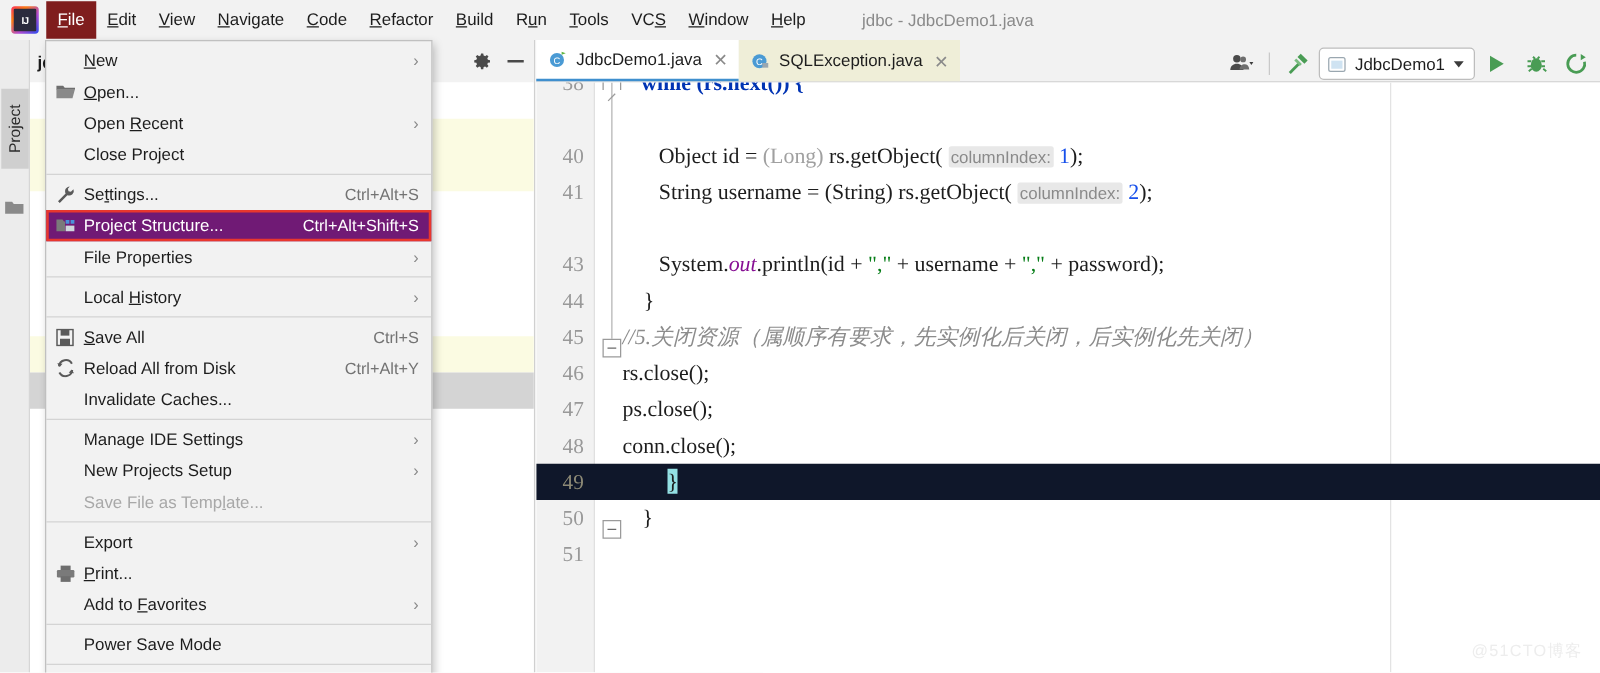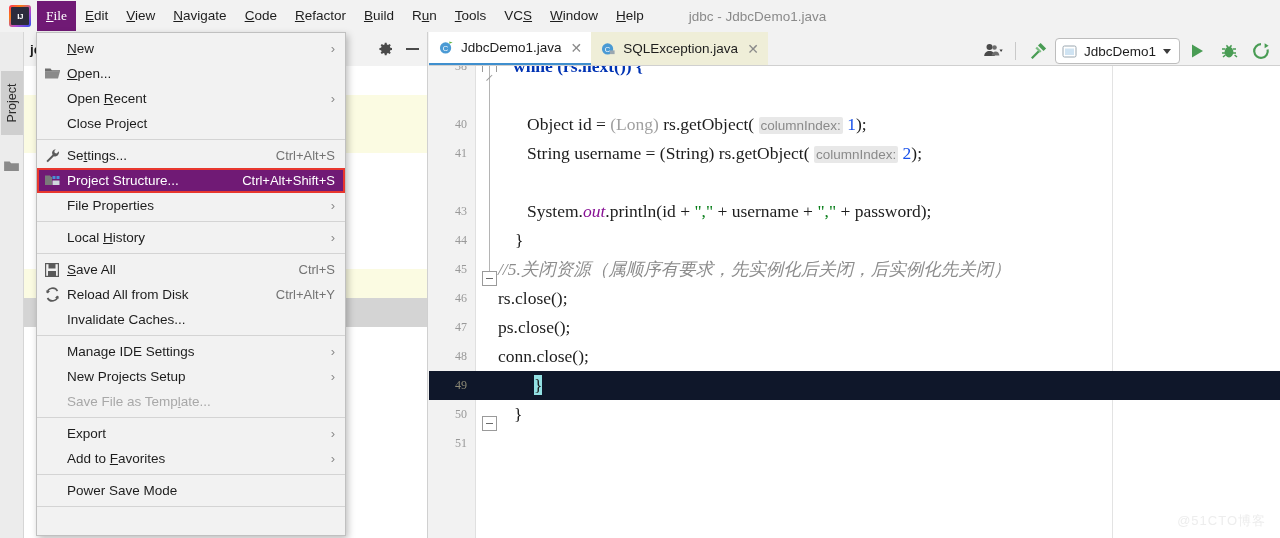--- a/index.html
+++ b/index.html
@@ -58,23 +58,22 @@
   }
   .menu-item {
     padding: 5px 9px 6px 9px;
     font-size: 13.5px;
     color: #1d1d1d;
     cursor: default;
     white-space: nowrap;
     line-height: 19px;
   }
   .menu-item.active {
-    background: #701a75;
+    background: #7f1d1d;
     color: #ffffff;
-    font-family: Liberation Serif, serif;
   }
   .menu-item u { text-decoration: underline; }
   .win-title {
     margin-left: 36px;
     font-size: 13.5px;
     color: #8a8a8a;
     white-space: nowrap;
   }
 
   
@@ -295,21 +294,21 @@
     line-height: 29px;
   }
   .cl.cur { background: #0f172a; }
   .ln {
     position: absolute;
     left: 0;
     width: 38px;
     text-align: right;
     color: #999999;
     font-family: "Liberation Serif", serif;
-    font-size: 12px;
+    font-size: 17px;
     line-height: 29px;
   }
   .cl.cur .ln { color: #8d8a76; }
   .src {
     position: absolute;
     left: 84px;
     right: 0;
     font-family: "Liberation Serif", serif;
     font-size: 17.5px;
     color: #1d1d1d;
@@ -761,20 +760,30 @@
       <span>Save File as Temp<u>l</u>ate...</span>
     </div>
 
     <div class="msep"></div>
 
     <div class="mrow">
       <span>Export</span>
       <span class="arrow">›</span>
     </div>
 
+    <div class="mrow">
+      <span class="micon">
+        <svg width="15" height="14" viewBox="0 0 15 14">
+            <rect x="3.5" y="0.5" width="8" height="3.5" fill="#6e6e6e"></rect>
+            <rect x="0.5" y="4" width="14" height="6" rx="1" fill="#7a7a7a"></rect>
+            <rect x="3.5" y="9" width="8" height="4.5" fill="#6e6e6e"></rect>
+          </svg>
+      </span>
+      <span><u>P</u>rint...</span>
+    </div>
 
     <div class="mrow">
       <span>Add to <u>F</u>avorites</span>
       <span class="arrow">›</span>
     </div>
 
     <div class="msep"></div>
 
     <div class="mrow">
       <span>Power Save Mode</span>

